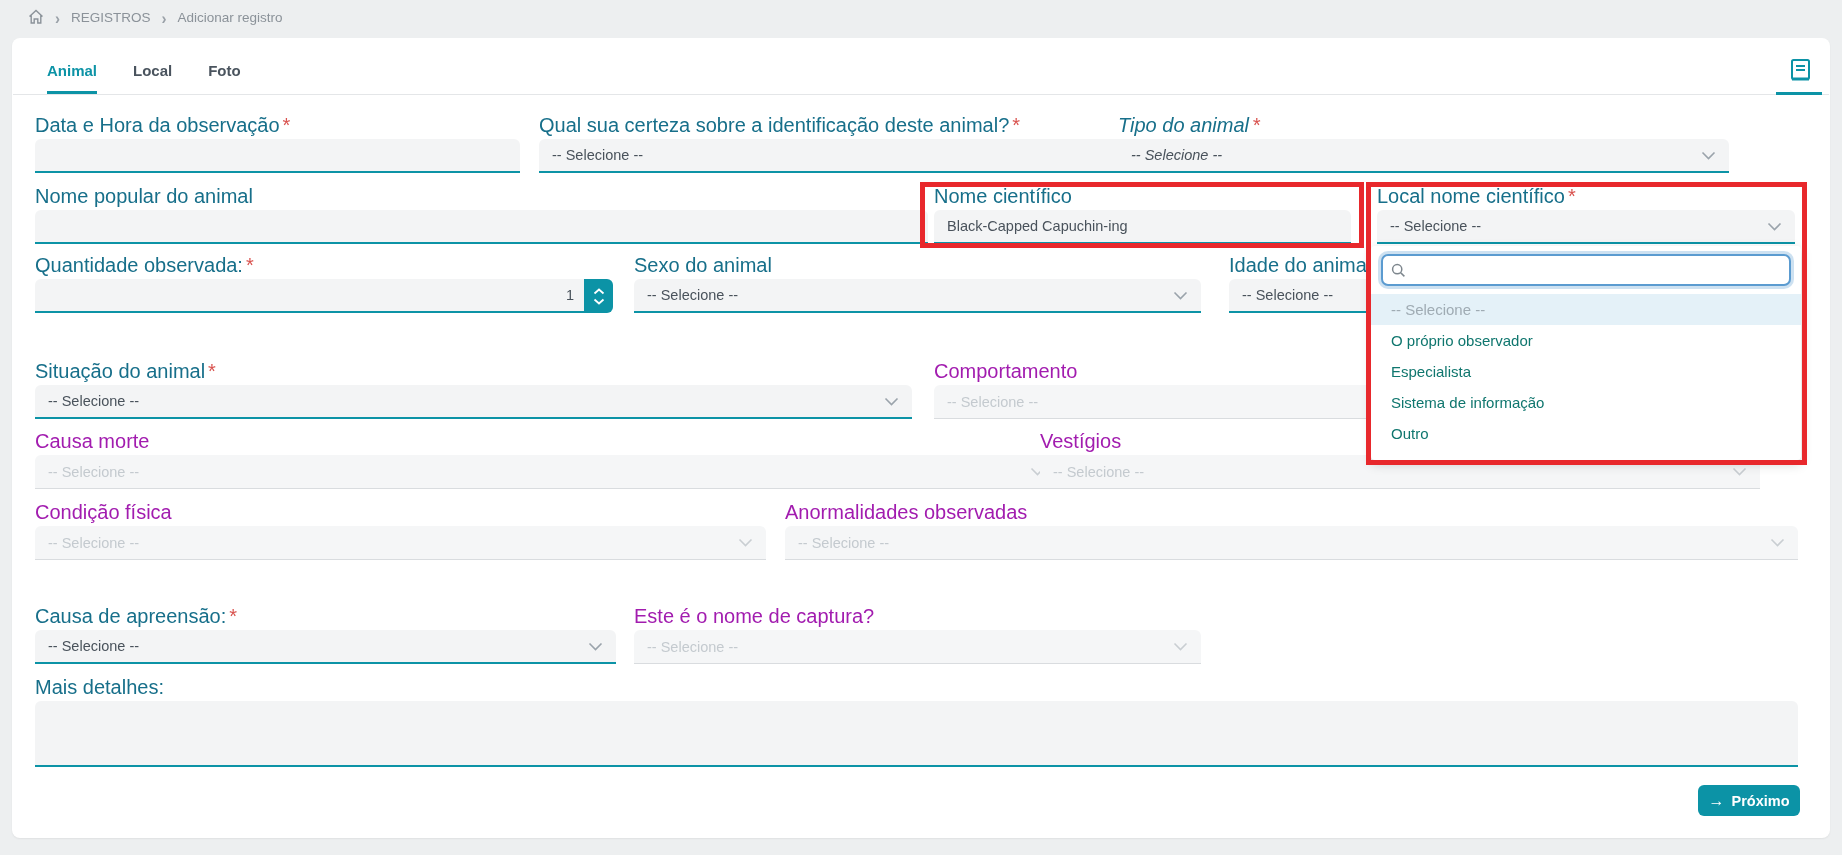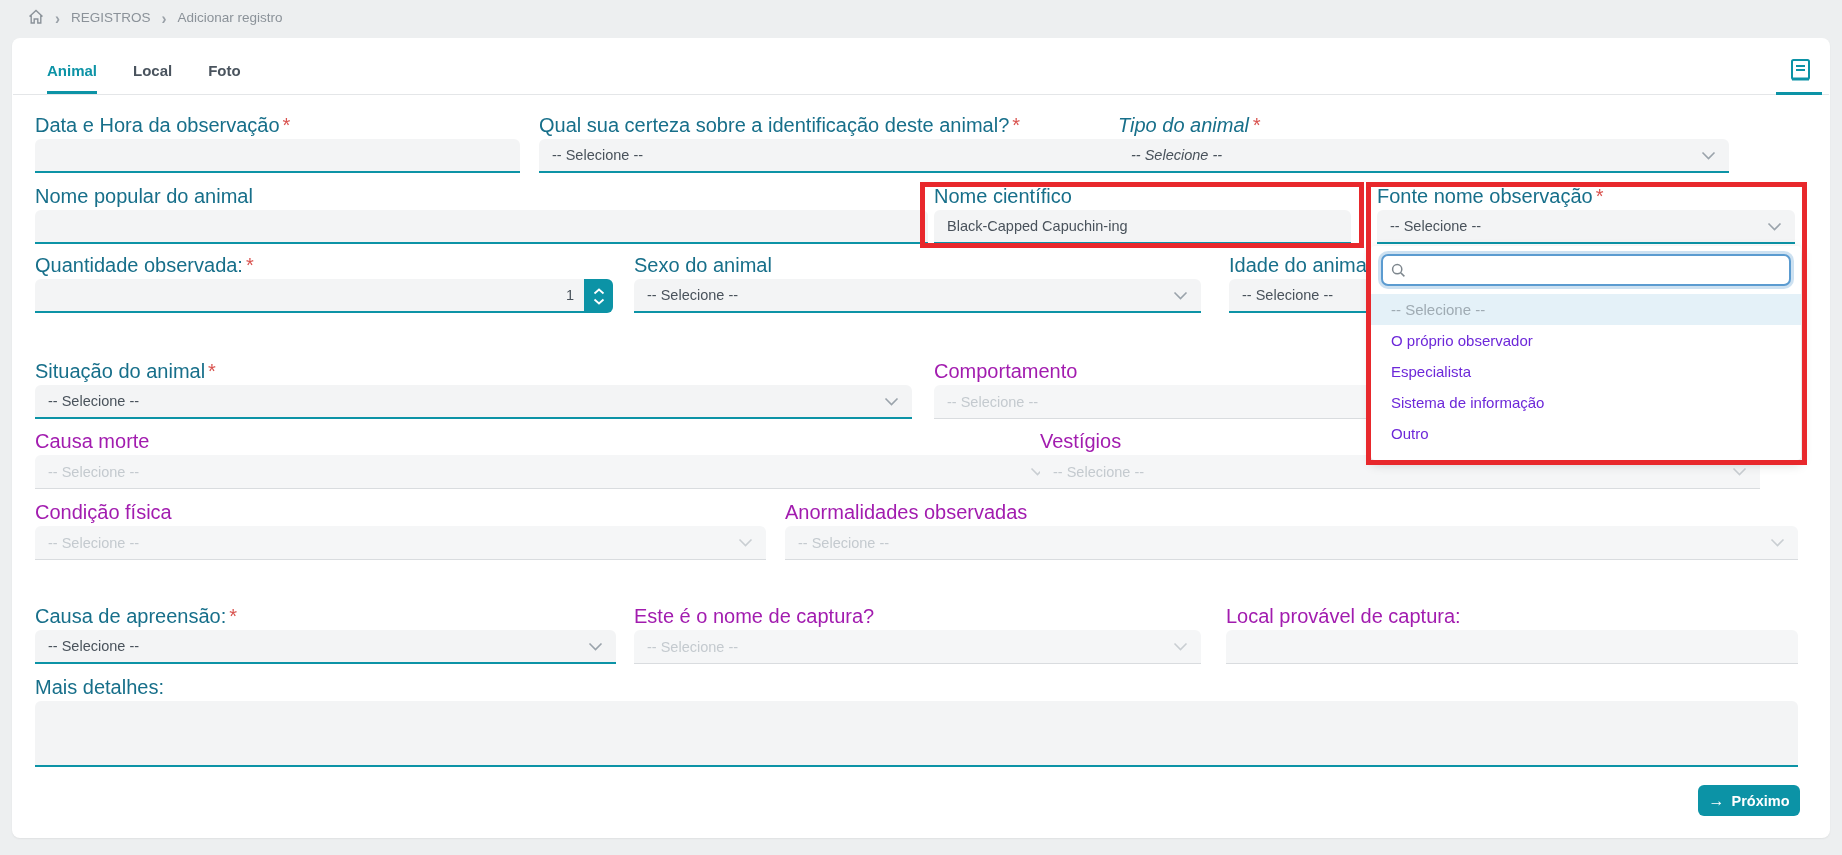--- a/index.html
+++ b/index.html
@@ -46,21 +46,21 @@
   .ta { margin-top:3px; height:66px; background:#f3f4f5; border-radius:6px 6px 0 0; border-bottom:2px solid #0c93a6; }
 
   
   .popup { position:absolute; left:1371px; top:246px; width:430px; height:214px; background:#ffffff;
            border-radius:4px; box-shadow:0 4px 12px rgba(0,0,0,.18); z-index:10; }
   .popup-search { position:absolute; left:10px; top:8px; right:10px; height:32px; background:#fff;
                   border:2px solid #5b9bd0; border-radius:7px; box-shadow:0 0 0 3px rgba(91,155,208,.3);
                   display:flex; align-items:center; padding:0 8px; }
   .popup-search input { border:none; outline:none; flex:1; font-size:14px; margin-left:6px; font-family:"Liberation Sans",sans-serif; }
   .opts { position:absolute; top:48px; left:0; right:0; }
-  .opt { height:31px; display:flex; align-items:center; padding-left:20px; font-size:15px; color:#6d28d9; cursor:pointer; }
+  .opt { height:31px; display:flex; align-items:center; padding-left:20px; font-size:15px; color:#0f766e; cursor:pointer; }
   .opt.sel { background:#e4f1f8; color:#9fabb3; }
 
   
   .hl { position:absolute; border:5px solid #e8282c; z-index:20; pointer-events:none; }
 
   
   .next-btn { position:absolute; left:1698px; top:785px; width:102px; height:31px; background:#0c93a6;
               border:none; border-radius:6px; color:#ffffff; font-size:14.5px; font-weight:bold;
               display:flex; align-items:center; justify-content:center; gap:7px; cursor:pointer;
               font-family:"Liberation Sans",sans-serif; }
@@ -140,21 +140,21 @@
   </div>
 
   <div class="field" style="left:35px; top:186px; width:893px;">
     <div class="flabel">Nome popular do animal</div>
     <div class="control">
         <span class="val"></span>
       </div>
   </div>
 
   <div class="field" style="left:1377px; top:186px; width:418px;">
-    <div class="flabel"><span>Fonte nome observação</span><span class="req">*</span></div>
+    <div class="flabel"><span>Local nome científico</span><span class="req">*</span></div>
     <div class="control">
         <span class="val">-- Selecione --</span>
       <span class="chev">
           <svg width="15" height="9">
             <path d="M1.5 1.5 L7.5 7.5 L13.5 1.5" fill="none" stroke="#9aa3ab" stroke-width="1.6"></path>
           </svg>
         </span>
     </div>
   </div>
 
@@ -288,26 +288,20 @@
     <div class="control">
         <span class="val">-- Selecione --</span>
       <span class="chev">
           <svg width="15" height="9">
             <path d="M1.5 1.5 L7.5 7.5 L13.5 1.5" fill="none" stroke="#c9ced2" stroke-width="1.6"></path>
           </svg>
         </span>
     </div>
   </div>
 
-  <div class="field dis" style="left:1226px; top:606px; width:572px;">
-    <div class="flabel">Local provável de captura:</div>
-    <div class="control">
-        <span class="val"></span>
-      </div>
-  </div>
 
   <div class="field" style="left:35px; top:677px; width:1763px;">
     <div class="flabel">Mais detalhes:</div>
     <div class="control ta">
         <span class="val"></span>
       </div>
   </div>
 
   <div class="popup">
     <div class="popup-search">

